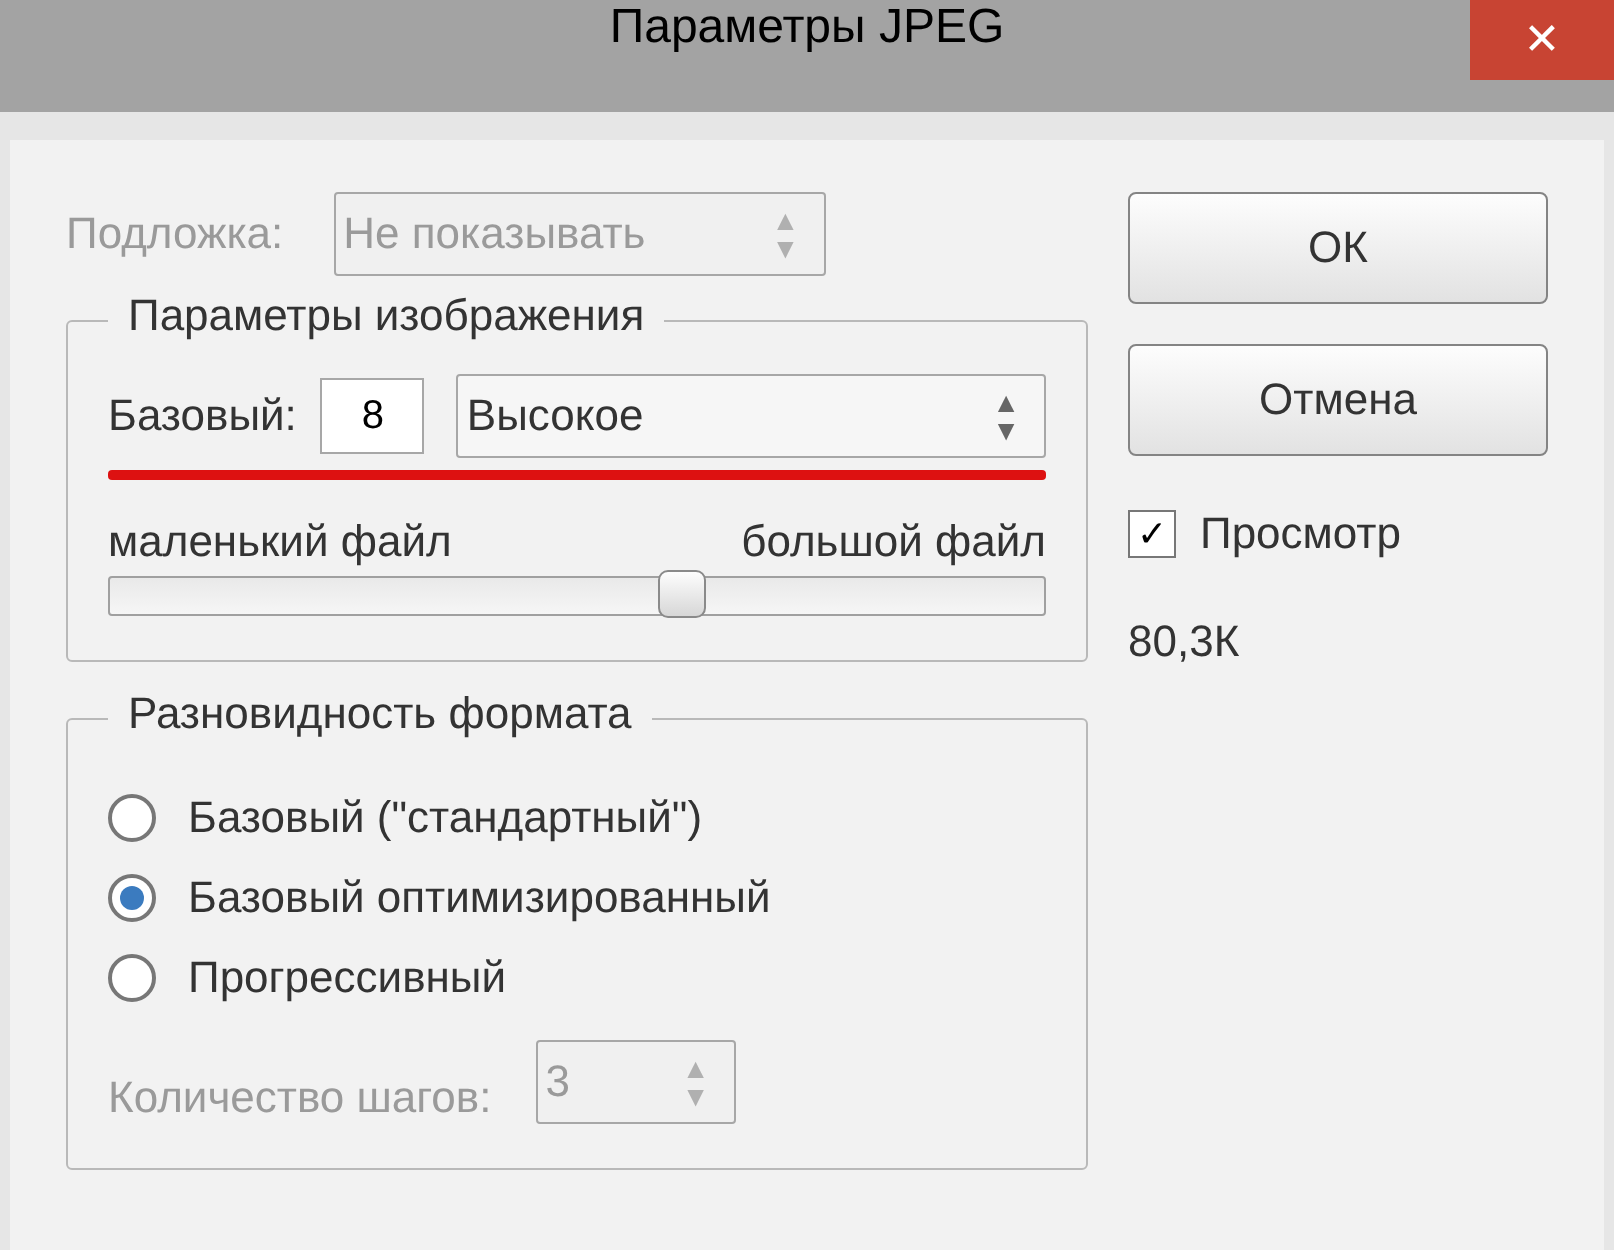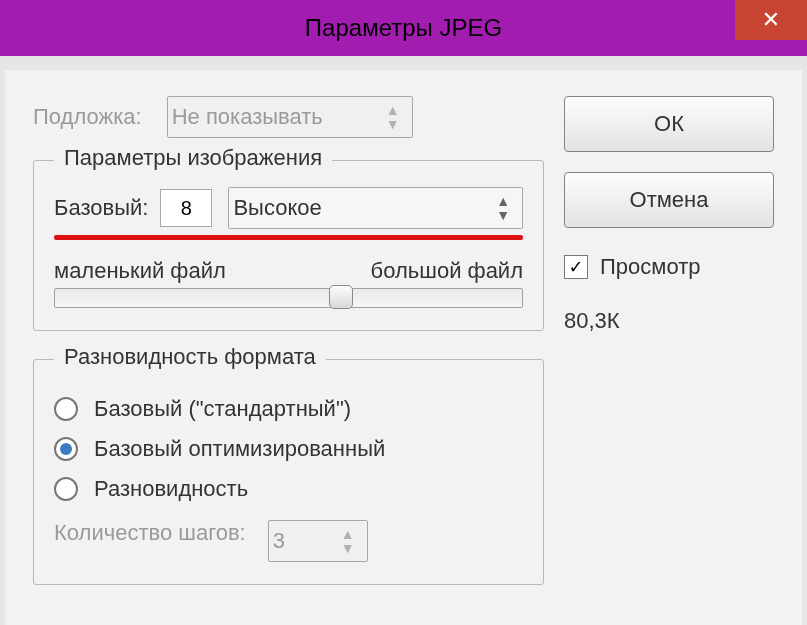--- a/index.html
+++ b/index.html
@@ -1,17 +1,17 @@
 <!DOCTYPE html>
 <html><head>
 <meta charset="utf-8">
 <style>
   html,body{margin:0;padding:0;font-family:"Segoe UI",Tahoma,sans-serif;font-size:18px;color:#333;background:#fff}
   .window{width:807px;height:625px;box-sizing:border-box;background:#e6e6e6;overflow:hidden;position:relative}
-  .titlebar{height:56px;background:#a21caf;display:flex;align-items:center;justify-content:center;position:relative}
+  .titlebar{height:56px;background:#a3a3a3;display:flex;align-items:flex-start;justify-content:center;position:relative}
   .titlebar .title{color:#000;font-size:24px}
   .titlebar .close{position:absolute;right:0;top:0;width:72px;height:40px;background:#c84433;display:flex;align-items:center;justify-content:center;color:#fff;font-size:22px;cursor:pointer}
   .body{position:absolute;left:5px;right:5px;top:70px;bottom:0;background:#f2f2f2;padding:26px 28px;box-sizing:border-box}
   .row{display:flex;align-items:center}
   .columns{display:flex}
   .col-left{flex:1;min-width:0}
   .col-right{width:210px;margin-left:20px}
   .label{font-size:22px}
   .disabled{color:#9a9a9a}
   .select{height:42px;border:1.5px solid #a7a7a7;background:#f6f6f6;border-radius:2px;display:flex;align-items:center;padding:0 4px;font-size:22px;position:relative;box-sizing:border-box;cursor:pointer}
@@ -29,21 +29,21 @@
   .quality-row{display:flex;align-items:center}
   .num-input{width:52px;height:38px;border:1.5px solid #a7a7a7;background:#fff;margin:0 12px;text-align:center;font-size:20px;box-sizing:border-box;padding:0}
   .quality-select{flex:1;margin-left:4px}
   .underline{height:5px;background:#d11;border-radius:2px;margin-top:6px}
   .slider-labels{display:flex;justify-content:space-between;font-size:22px;margin-top:18px}
   .slider-track{position:relative;height:18px;border:1px solid #a0a0a0;border-radius:2px;background:linear-gradient(#e9e9e9,#f6f6f6);margin-top:4px}
   .slider-thumb{position:absolute;top:-4px;width:22px;height:22px;border:1px solid #8a8a8a;border-radius:5px;background:linear-gradient(#fdfdfd,#d7d7d7);cursor:pointer}
   .radio-row{display:flex;align-items:center;font-size:22px;margin:10px 0 14px 0;cursor:pointer}
   .radio-outer{width:24px;height:24px;border:2px solid #777;border-radius:50%;margin-right:16px;display:flex;align-items:center;justify-content:center;box-sizing:border-box;background:#fff}
   .radio-inner{width:12px;height:12px;border-radius:50%;background:#3b7bbf}
-  .steps-row{display:flex;align-items:flex-start;margin-top:18px}
+  .steps-row{display:flex;align-items:flex-end;margin-top:18px}
   .steps-select{width:100px;margin-left:22px}
 </style>
 </head>
 <body>
 
 <div class="window">
   <div class="titlebar">
     <div class="title">Параметры JPEG</div>
     <div class="close">
       <span>✕</span>
@@ -92,21 +92,21 @@
             <span>Базовый ("стандартный")</span>
           </div>
           <div class="radio-row">
             <div class="radio-outer">
                 <div class="radio-inner" id="r-opt"></div>
               </div>
             <span>Базовый оптимизированный</span>
           </div>
           <div class="radio-row">
             <div class="radio-outer"></div>
-            <span>Разновидность</span>
+            <span>Прогрессивный</span>
           </div>
 
           <div class="steps-row">
             <div class="label disabled">Количество шагов:</div>
             <div class="select disabled steps-select">
               <span>3</span>
               <span class="caret">▲<br>▼</span>
             </div>
           </div>
         </div>

